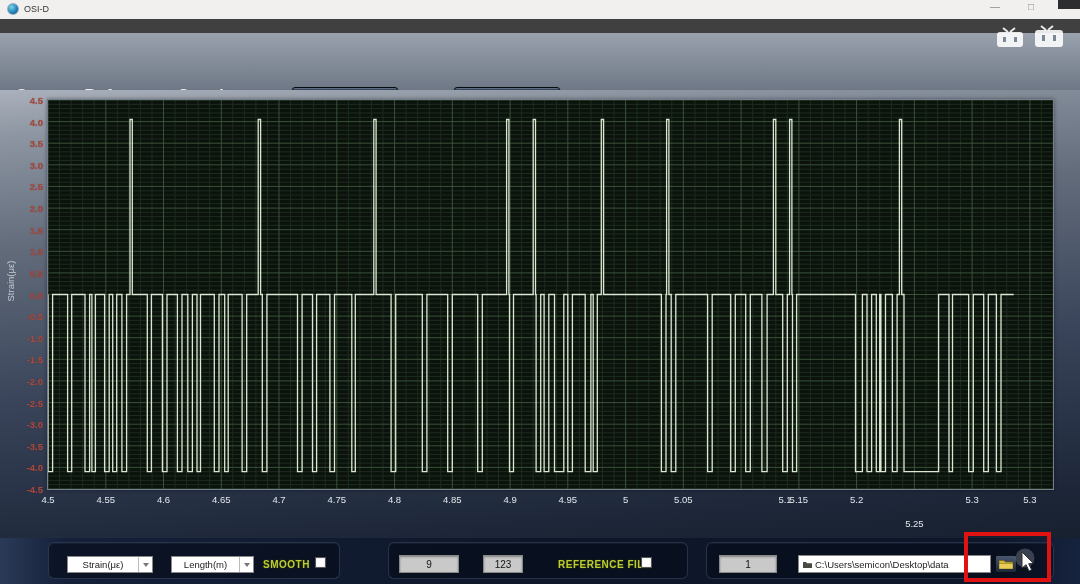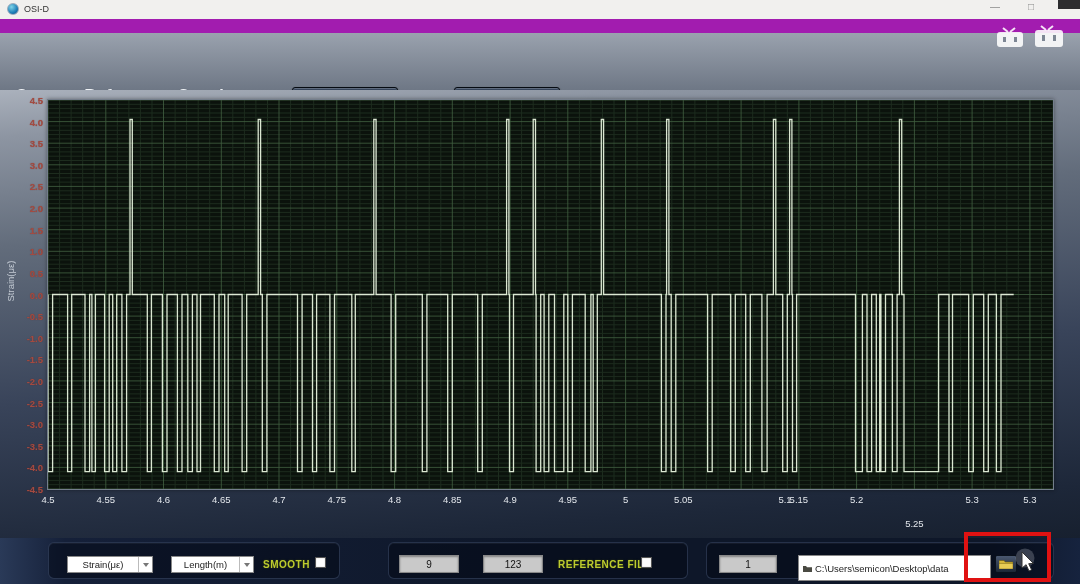--- a/index.html
+++ b/index.html
@@ -1,17 +1,17 @@
 <!DOCTYPE html>
 <html><head>
 <meta charset="utf-8">
 <style>
   * { margin:0; padding:0; box-sizing:border-box; }
   body { font-family:"Liberation Sans", sans-serif; background:#000; }
-  #screen { position:relative; width:1080px; height:584px; overflow:hidden; background:#a21caf; }
+  #screen { position:relative; width:1080px; height:584px; overflow:hidden; background:#404040; }
 
   
   #titlebar { position:absolute; left:0; top:0; width:1080px; height:19px; background:#f1f0ee; }
   #app-icon { position:absolute; left:7px; top:3px; width:12px; height:12px; border-radius:50%;
     background:radial-gradient(circle at 35% 30%, #7fd4e8, #1e7fb8 60%, #0d4f86); border:1px solid #9ab; }
   #app-title { position:absolute; left:24px; top:4px; font-size:9px; color:#333; }
   #win-buttons { position:absolute; right:6px; top:1px; display:flex; gap:22px; }
   #win-buttons span { font-size:10px; color:#8a8a8a; width:14px; text-align:center; cursor:default; }
   #corner-notch { position:absolute; left:1058px; top:0; width:22px; height:9px; background:#2d2d2f; }
   #menubar { position:absolute; left:0; top:19px; width:1080px; height:14px; background:#f1f0ee;
@@ -67,21 +67,21 @@
   .dd-text { flex:1; font-size:9.5px; color:#222; text-align:center; }
   .dd-arrow { width:14px; height:100%; border-left:1px solid #bbb; display:flex; align-items:center; justify-content:center; }
   .dd-arrow::after { content:""; width:0; height:0; border-left:3px solid transparent;
     border-right:3px solid transparent; border-top:4px solid #777; }
   .yellow-label { position:absolute; font-size:10px; font-weight:bold; color:#bccb2e; letter-spacing:.5px;
     text-shadow:0 0 2px rgba(80,90,0,.6); }
   .checkbox { position:absolute; width:11px; height:11px; background:#fdfdfd; border:1px solid #555;
     box-shadow:inset 0 0 1px #999; }
   .num-field { position:absolute; top:12px; height:18px; background:#c9c9c9; border:1px solid #888;
     box-shadow:inset 0 1px 2px rgba(0,0,0,.35); font-size:10px; color:#111; text-align:center; line-height:17px; }
-  #path-field { position:absolute; left:91px; top:12px; width:193px; height:26px; background:#fff;
+  #path-field { position:absolute; left:91px; top:12px; width:193px; height:18px; background:#fff;
     border:1px solid #888; display:flex; align-items:center; gap:3px; padding:0 4px; }
   #path-text { font-size:9.5px; color:#222; white-space:nowrap; overflow:hidden; }
   #folder-btn { position:absolute; left:288px; top:12px; width:22px; height:18px; border-radius:2px;
     background:linear-gradient(#4a5870,#1c2736); border:1px solid #0a111c;
     display:flex; align-items:center; justify-content:center; }
 
   
   #red-box { position:absolute; left:964px; top:532px; width:87px; height:50px;
     border:4px solid #e01212; z-index:40; }
   #cursor { position:absolute; left:1014px; top:548px; z-index:50; }
@@ -188,21 +188,21 @@
       <div class="dropdown" style="left:122px; width:83px;">
         <span class="dd-text">Length(m)</span>
         <span class="dd-arrow"></span>
       </div>
       <span class="yellow-label" style="left:214px; top:16px;">SMOOTH</span>
       <span class="checkbox" style="left:266px; top:14px;"></span>
     </div>
 
     <div class="group" id="group-ref">
       <span class="num-field" style="left:10px; width:60px;">9</span>
-      <span class="num-field" style="left:94px; width:60px;">123</span>
+      <span class="num-field" style="left:94px; width:40px;">123</span>
       <span class="yellow-label" style="left:169px; top:16px;">REFERENCE FILE</span>
       <span class="checkbox" style="left:252px; top:14px;"></span>
     </div>
 
     <div class="group" id="group-path">
       <span class="num-field" style="left:12px; width:58px;">1</span>
       <div id="path-field">
         <svg width="9" height="9" viewBox="0 0 9 9">
           <path d="M0 2 L3 2 L4 3.2 L9 3.2 L9 8 L0 8 Z" fill="#4a4a42"></path>
         </svg>

